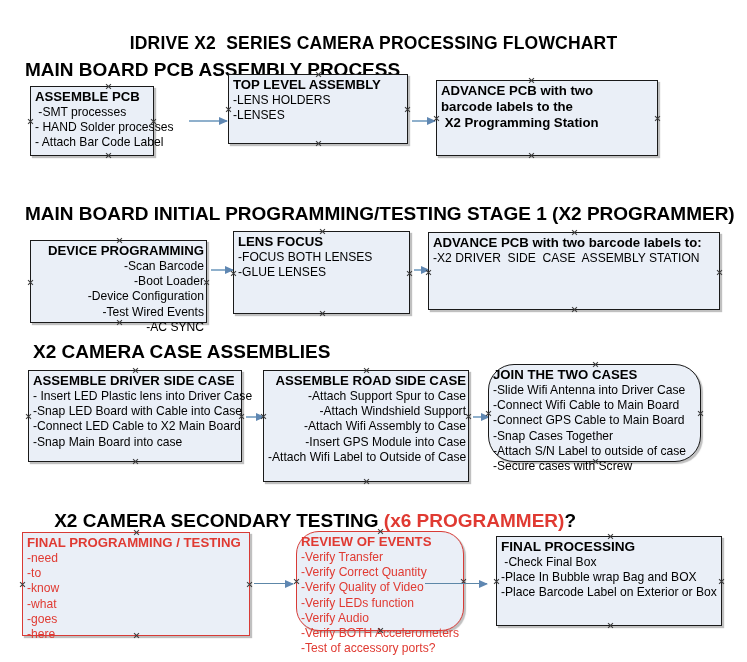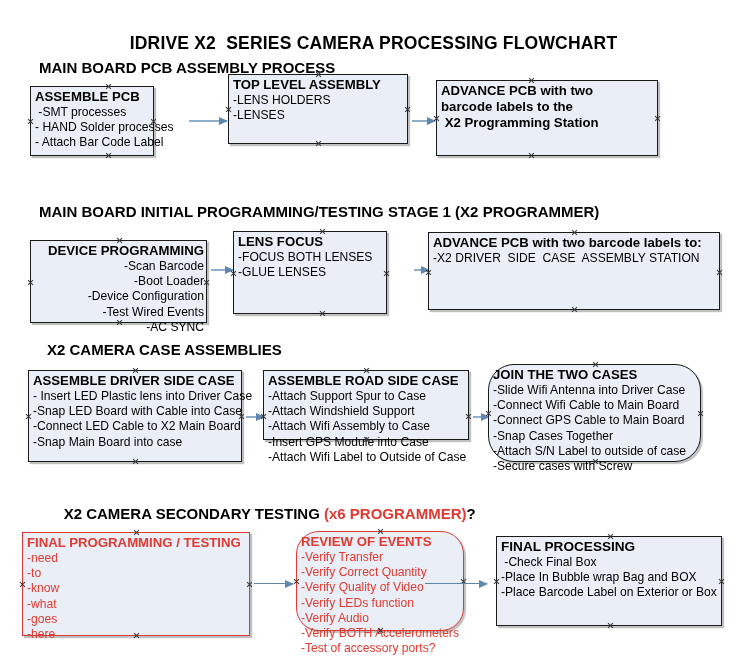--- a/index.html
+++ b/index.html
@@ -28,26 +28,25 @@
     text-align: center;
     font-size: 17.5px;
     font-weight: bold;
     letter-spacing: 0.2px;
     color: #000;
     white-space: pre;
     margin-top: 16px;
   }
   .section-head {
     position: absolute;
-    font-size: 15px;
+    font-size: 19px;
     font-weight: bold;
     color: #000;
     white-space: pre;
     letter-spacing: 0px;
-    margin-left: 14px;
   }
   .section-head .red {
     color: #e03a32;
   }
   .box {
     position: absolute;
     background: #eaeff7;
     border: 1.4px solid #1a1a1a;
     box-sizing: border-box;
     box-shadow: 2px 2px 1px rgba(140,140,140,0.55);
@@ -185,21 +184,21 @@
     <span class="handle" style="left:85px; top:-4px;"></span>
     <span class="handle" style="left:85px; bottom:-4px;"></span>
     <span class="handle" style="left:-4px; top:38px;"></span>
     <span class="handle" style="right:-4px; top:38px;"></span>
   </div>
 
   <div class="conn" style="left:211px; top:269px; width:22px;">
     <span class="head"></span>
   </div>
 
-  <div class="box" style="left:233px; top:231px; width:154px; height:83px;">
+  <div class="box" style="left:233px; top:231px; width:177px; height:83px;">
     <div class="box-inner">
       <div class="box-title">LENS FOCUS</div>
       <div class="box-line">-FOCUS BOTH LENSES</div>
       <div class="box-line">-GLUE LENSES</div>
     </div>
     <span class="handle" style="left:85px; top:-4px;"></span>
     <span class="handle" style="left:85px; bottom:-4px;"></span>
     <span class="handle" style="left:-4px; top:38px;"></span>
     <span class="handle" style="right:-4px; top:38px;"></span>
   </div>
@@ -232,21 +231,21 @@
     <span class="handle" style="left:103px; top:-4px;"></span>
     <span class="handle" style="left:103px; bottom:-4px;"></span>
     <span class="handle" style="left:-4px; top:42px;"></span>
     <span class="handle" style="right:-4px; top:42px;"></span>
   </div>
 
   <div class="conn" style="left:246px; top:416px; width:18px;">
     <span class="head"></span>
   </div>
 
-  <div class="box" style="left:263px; top:370px; width:206px; height:70px;">
+  <div class="box" style="left:263px; top:370px; width:206px; height:112px;text-align:right;">
     <div class="box-inner">
       <div class="box-title">ASSEMBLE ROAD SIDE CASE</div>
       <div class="box-line">-Attach Support Spur to Case</div>
       <div class="box-line">-Attach Windshield Support</div>
       <div class="box-line">-Attach Wifi Assembly to Case</div>
       <div class="box-line">-Insert GPS Module into Case</div>
       <div class="box-line">-Attach Wifi Label to Outside of Case</div>
     </div>
     <span class="handle" style="left:99px; top:-4px;"></span>
     <span class="handle" style="left:99px; bottom:-4px;"></span>

